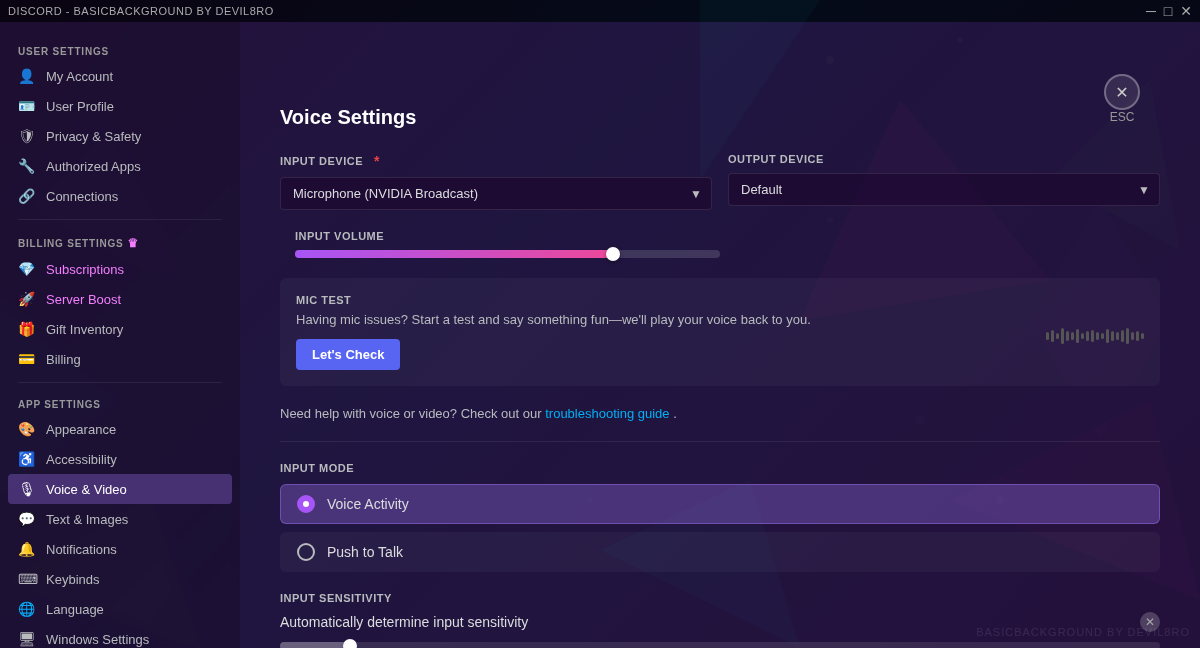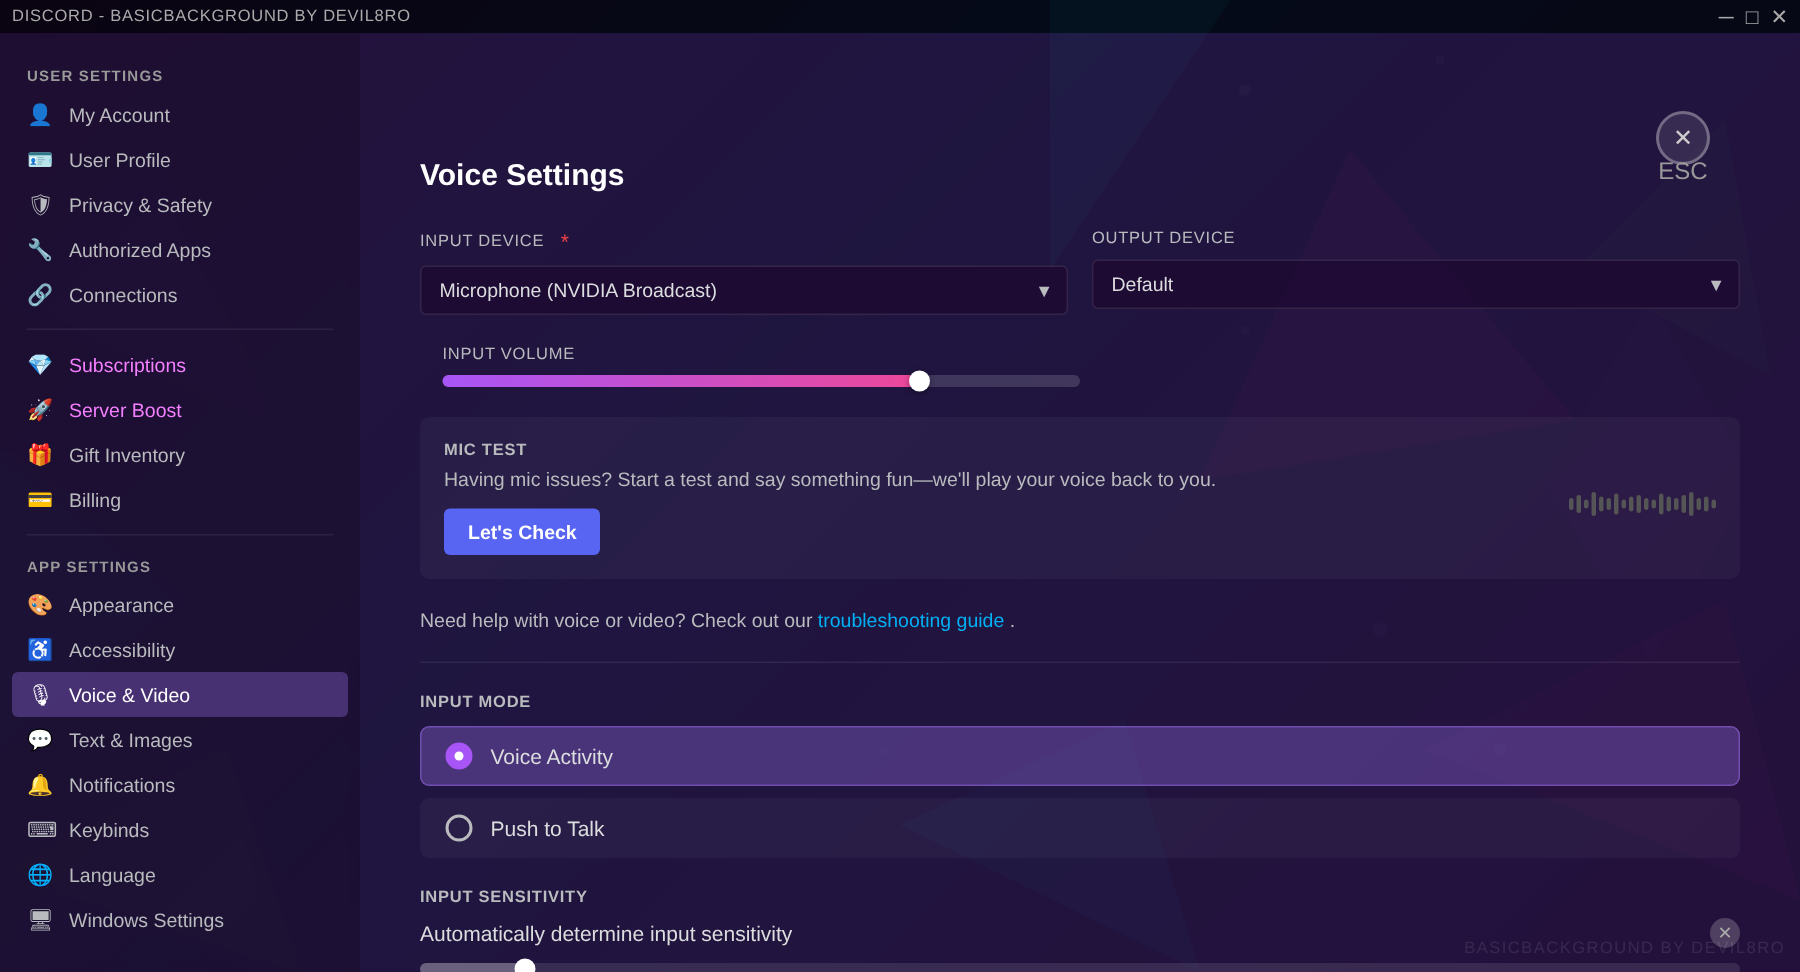--- a/index.html
+++ b/index.html
@@ -135,36 +135,36 @@
       display: flex;
       align-items: center;
       justify-content: center;
       cursor: pointer;
       color: #ccc;
       font-size: 16px;
     }
     .close-btn .esc-label {
       position: absolute;
       bottom: -16px;
-      font-size: 16px;
+      font-size: 12px;
       color: #999;
       left: 50%;
       transform: translateX(-50%);
     }
 
     .page-title {
       font-size: 20px;
       font-weight: 700;
       color: #fff;
       margin-bottom: 24px;
     }
 
     .field-label {
       font-size: 11px;
-      font-weight: 400;
+      font-weight: 700;
       color: #b9bbbe;
       text-transform: uppercase;
       letter-spacing: 0.5px;
       margin-bottom: 8px;
       display: flex;
       align-items: center;
       gap: 11px;
     }
     .field-label .required { color: #ed4245; font-size: 14px; }
 
@@ -455,20 +455,24 @@
       <span class="icon">🔧</span>
       <span>Authorized Apps</span>
     </div>
     <div class="sidebar-item">
       <span class="icon">🔗</span>
       <span>Connections</span>
     </div>
 
     <div class="sidebar-divider"></div>
 
+    <div class="section-label">
+      <span>BILLING SETTINGS</span>
+      <span class="nitro-crown">♛</span>
+    </div>
 
     <div class="sidebar-item">
       <span class="icon" style="color:#f47fff">💎</span>
       <span style="color:#f47fff">Subscriptions</span>
     </div>
     <div class="sidebar-item">
       <span class="icon" style="color:#f47fff">🚀</span>
       <span style="color:#f47fff">Server Boost</span>
     </div>
     <div class="sidebar-item">

